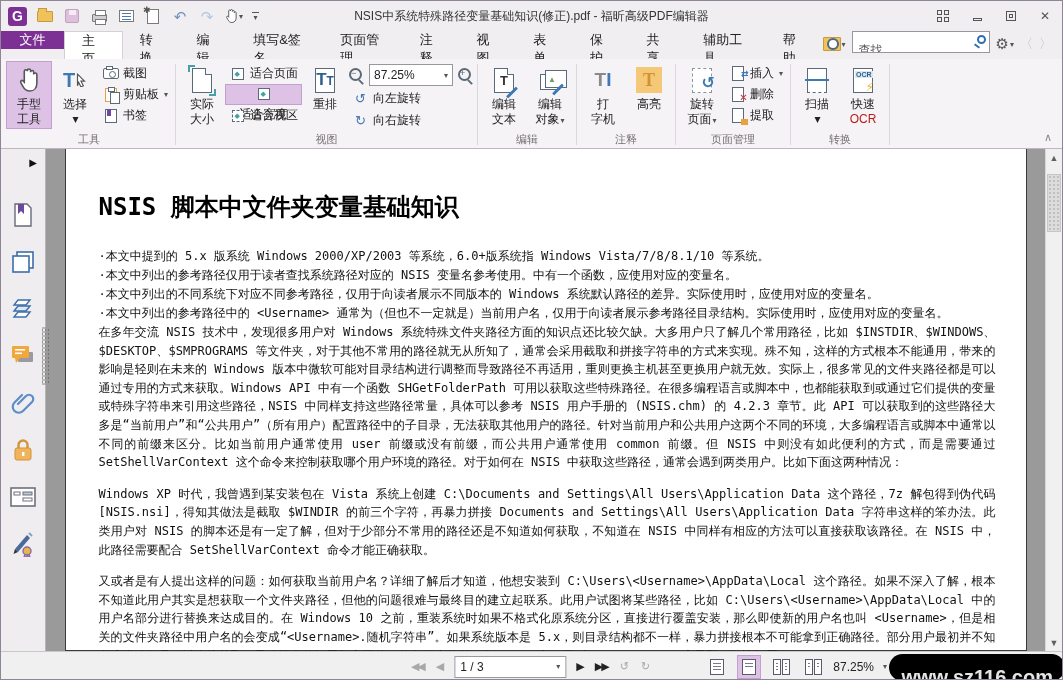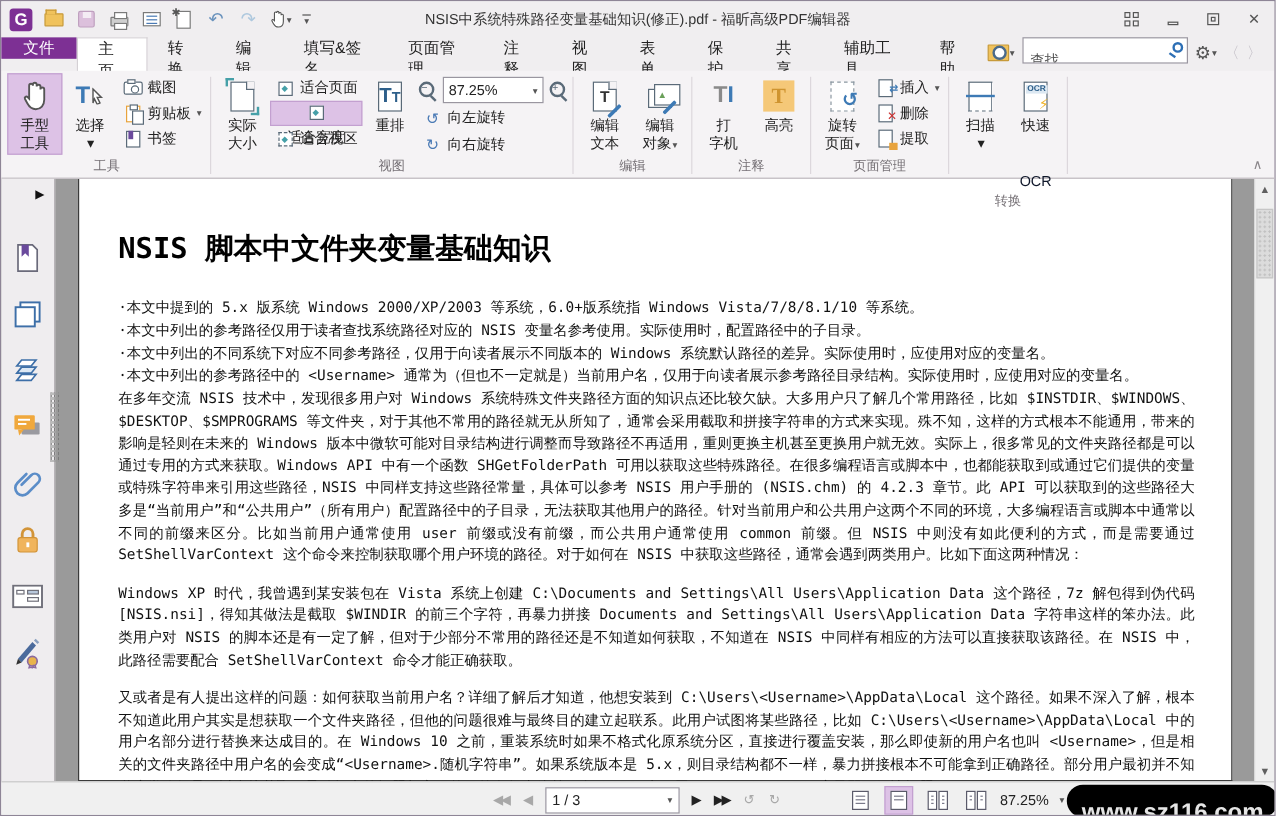--- a/index.html
+++ b/index.html
@@ -473,21 +473,21 @@
             <div class="scan-ic"></div>
           </div>
         <div class="rlbl">扫描</div>
         <div class="rlbl dd">▾</div>
       </div>
       <div class="rbtn-big">
         <div class="ric">
             <div class="ocr-ic"></div>
           </div>
         <div class="rlbl">快速</div>
-        <div class="rlbl" style="color:#0f172a;margin-top:32px;">OCR</div>
+        <div class="rlbl" style="color:#b91c1c;">OCR</div>
       </div>
     </div>
     <div class="rgroup-label">转换</div>
   </div>
   <div class="rsep"></div>
 
   <div class="collapse-btn">∧</div>
 </div>
 
 <div class="main">
@@ -554,21 +554,21 @@
       </div>
     </div>
     <div class="splitter-dots"></div>
   </div>
 
   <div class="docpane">
     <div class="page">
       <h1 class="doc-title">NSIS 脚本中文件夹变量基础知识</h1>
       <div class="doc-bullets">
         <div>·本文中提到的 5.x 版系统 Windows 2000/XP/2003 等系统，6.0+版系统指 Windows Vista/7/8/8.1/10 等系统。</div>
-        <div>·本文中列出的参考路径仅用于读者查找系统路径对应的 NSIS 变量名参考使用。实际使用时，配置路径中的子目录。</div>
+        <div>·本文中列出的参考路径仅用于读者查找系统路径对应的 NSIS 变量名参考使用。中有一个函数，应使用对应的变量名。</div>
         <div>·本文中列出的不同系统下对应不同参考路径，仅用于向读者展示不同版本的 Windows 系统默认路径的差异。实际使用时，应使用对应的变量名。</div>
         <div>·本文中列出的参考路径中的 &lt;Username&gt; 通常为（但也不一定就是）当前用户名，仅用于向读者展示参考路径目录结构。实际使用时，应使用对应的变量名。</div>
       </div>
       <p>在多年交流 NSIS 技术中，发现很多用户对 Windows 系统特殊文件夹路径方面的知识点还比较欠缺。大多用户只了解几个常用路径，比如 $INSTDIR、$WINDOWS、$DESKTOP、$SMPROGRAMS 等文件夹，对于其他不常用的路径就无从所知了，通常会采用截取和拼接字符串的方式来实现。殊不知，这样的方式根本不能通用，带来的影响是轻则在未来的 Windows 版本中微软可能对目录结构进行调整而导致路径不再适用，重则更换主机甚至更换用户就无效。实际上，很多常见的文件夹路径都是可以通过专用的方式来获取。Windows API 中有一个函数 SHGetFolderPath 可用以获取这些特殊路径。在很多编程语言或脚本中，也都能获取到或通过它们提供的变量或特殊字符串来引用这些路径，NSIS 中同样支持这些路径常量，具体可以参考 NSIS 用户手册的 (NSIS.chm) 的 4.2.3 章节。此 API 可以获取到的这些路径大多是“当前用户”和“公共用户”（所有用户）配置路径中的子目录，无法获取其他用户的路径。针对当前用户和公共用户这两个不同的环境，大多编程语言或脚本中通常以不同的前缀来区分。比如当前用户通常使用 user 前缀或没有前缀，而公共用户通常使用 common 前缀。但 NSIS 中则没有如此便利的方式，而是需要通过 SetShellVarContext 这个命令来控制获取哪个用户环境的路径。对于如何在 NSIS 中获取这些路径，通常会遇到两类用户。比如下面这两种情况：</p>
       <p>Windows XP 时代，我曾遇到某安装包在 Vista 系统上创建 C:\Documents and Settings\All Users\Application Data 这个路径，7z 解包得到伪代码[NSIS.nsi]，得知其做法是截取 $WINDIR 的前三个字符，再暴力拼接 Documents and Settings\All Users\Application Data 字符串这样的笨办法。此类用户对 NSIS 的脚本还是有一定了解，但对于少部分不常用的路径还是不知道如何获取，不知道在 NSIS 中同样有相应的方法可以直接获取该路径。在 NSIS 中，此路径需要配合 SetShellVarContext 命令才能正确获取。</p>
       <p>又或者是有人提出这样的问题：如何获取当前用户名？详细了解后才知道，他想安装到 C:\Users\&lt;Username&gt;\AppData\Local 这个路径。如果不深入了解，根本不知道此用户其实是想获取一个文件夹路径，但他的问题很难与最终目的建立起联系。此用户试图将某些路径，比如 C:\Users\&lt;Username&gt;\AppData\Local 中的用户名部分进行替换来达成目的。在 Windows 10 之前，重装系统时如果不格式化原系统分区，直接进行覆盖安装，那么即使新的用户名也叫 &lt;Username&gt;，但是相关的文件夹路径中用户名的会变成“&lt;Username&gt;.随机字符串”。如果系统版本是 5.x，则目录结构都不一样，暴力拼接根本不可能拿到正确路径。部分用户最初并不知道这类路径是可以直接获取，导致提出的问题与实际的目的有很大偏差。在 NSIS 中，用 $LOCALAPPDATA 变量即可解决问题。</p>
 
     </div>
   </div>
 

